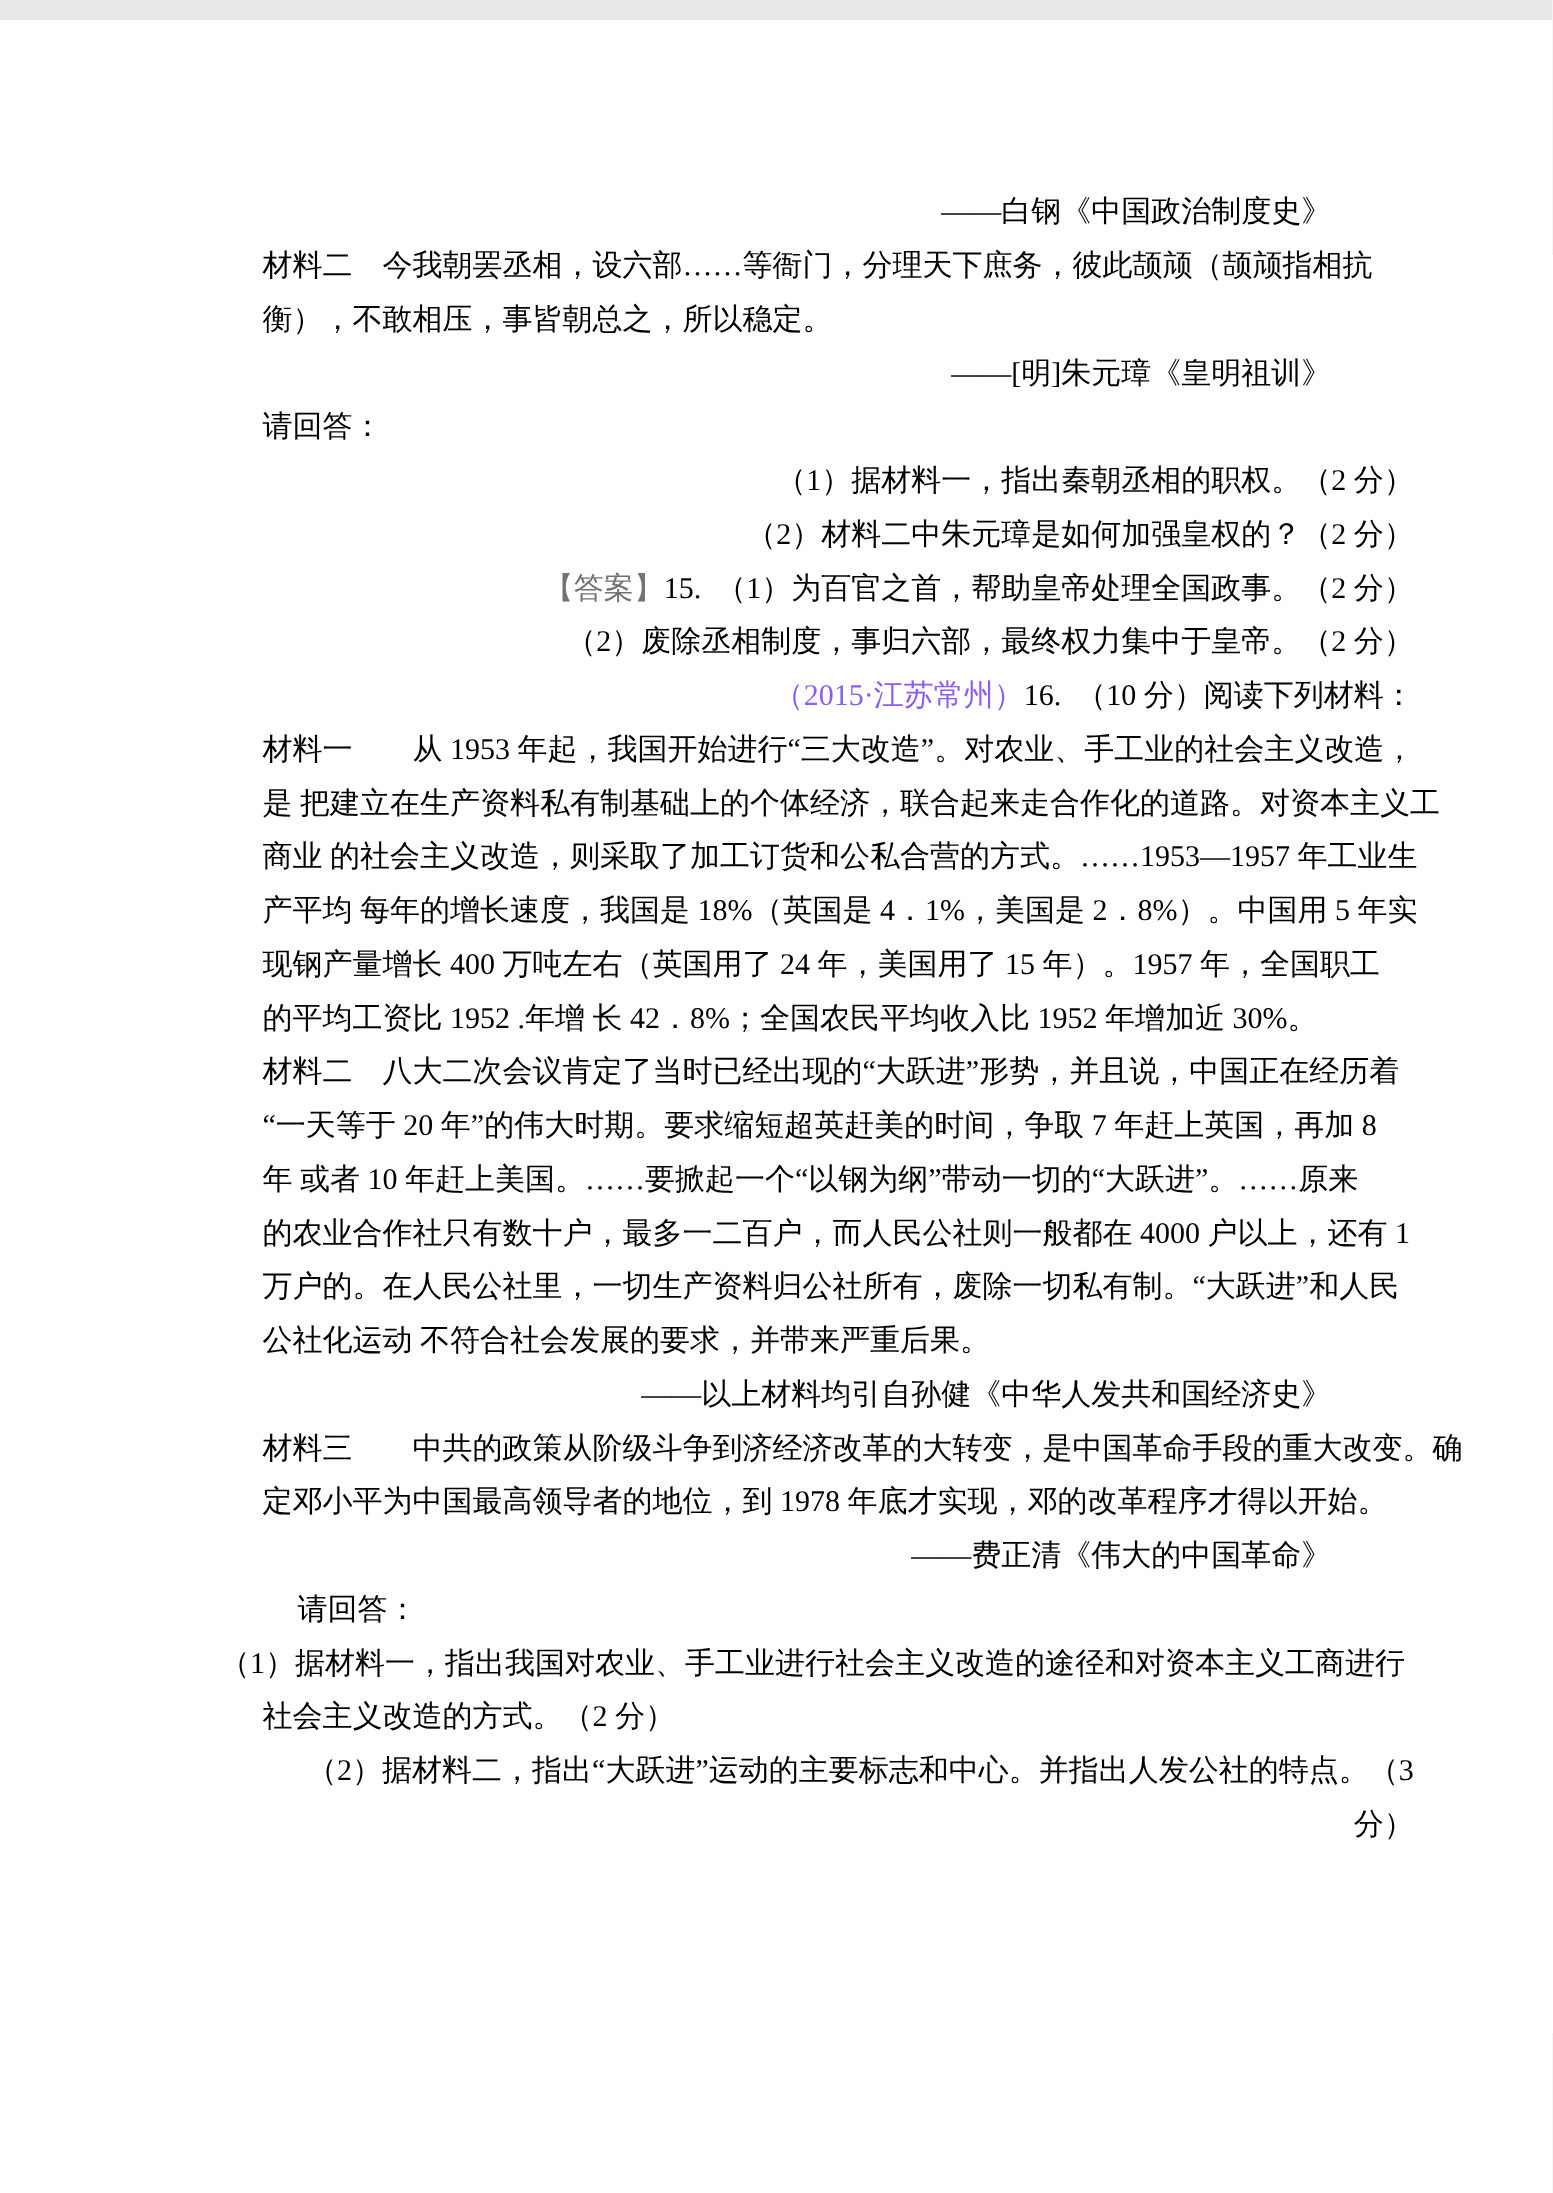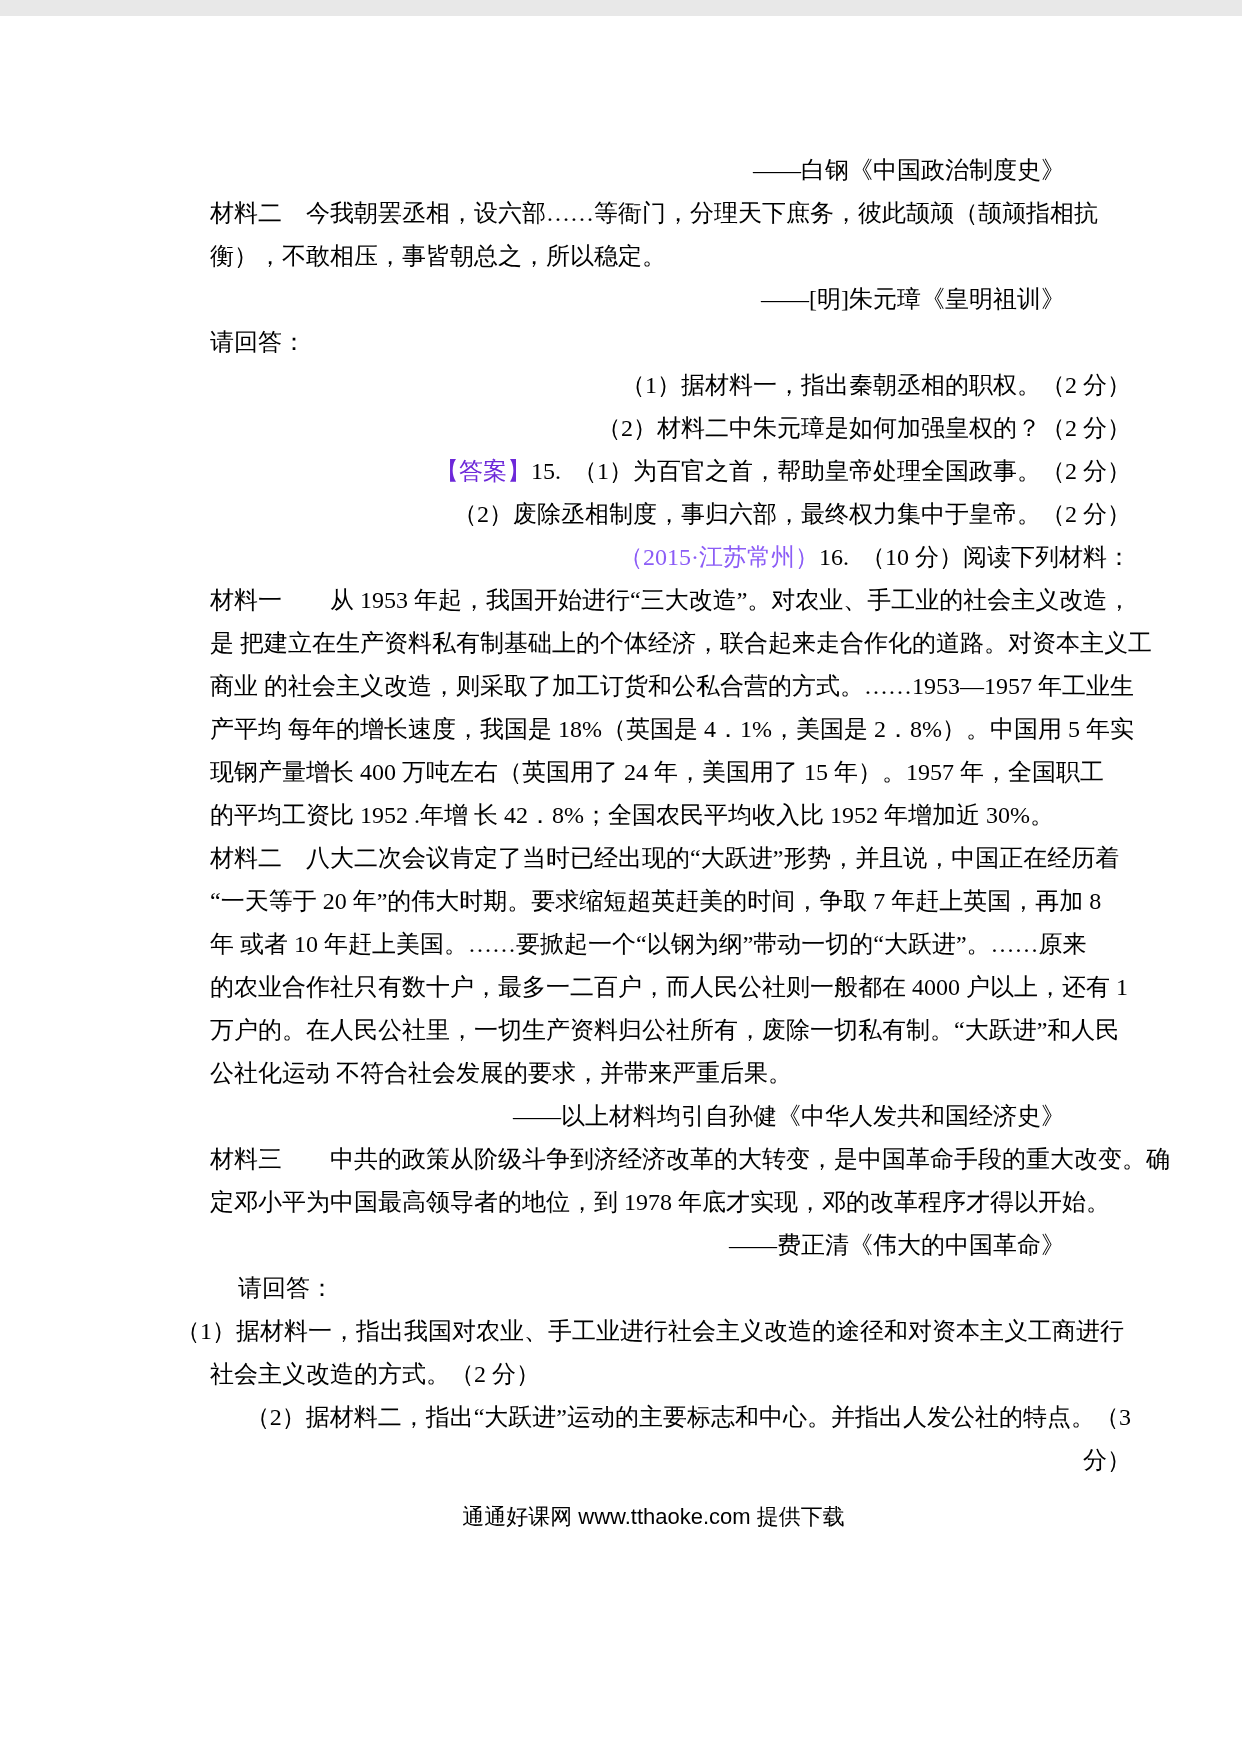--- a/index.html
+++ b/index.html
@@ -48,21 +48,21 @@
     <p class="p-body">材料二　今我朝罢丞相，设六部……等衙门，分理天下庶务，彼此颉颃（颉颃指相抗
 衡），不敢相压，事皆朝总之，所以稳定。</p>
 
     <p class="p-cite">——[明]朱元璋《皇明祖训》</p>
 
     <p class="p-body">请回答：</p>
 
     <p class="p-plain">（1）据材料一，指出秦朝丞相的职权。（2 分）</p>
     <p class="p-plain">（2）材料二中朱元璋是如何加强皇权的？（2 分）</p>
 
-    <p class="p-plain"><span class="red" style="color: #6d28d9;">【答案】</span><span>15.  （1）为百官之首，帮助皇帝处理全国政事。（2 分）</span></p>
+    <p class="p-plain"><span class="red" style="color: #737373;">【答案】</span><span>15.  （1）为百官之首，帮助皇帝处理全国政事。（2 分）</span></p>
 
     <p class="p-plain">（2）废除丞相制度，事归六部，最终权力集中于皇帝。（2 分）</p>
 
 
     <p class="p-plain"><span class="red" style="color: #8b5cf6;">（2015·江苏常州）</span><span>16.  （10 分）阅读下列材料：</span></p>
 
     <p class="p-body">材料一　　从 1953 年起，我国开始进行“三大改造”。对农业、手工业的社会主义改造，
 是 把建立在生产资料私有制基础上的个体经济，联合起来走合作化的道路。对资本主义工
 商业 的社会主义改造，则采取了加工订货和公私合营的方式。……1953—1957 年工业生
 产平均 每年的增长速度，我国是 18%（英国是 4．1%，美国是 2．8%）。中国用 5 年实
@@ -84,16 +84,15 @@
     <p class="p-cite">——费正清《伟大的中国革命》</p>
 
     <p class="p-indent-big">请回答：</p>
 
     <p class="p-hang">（1）据材料一，指出我国对农业、手工业进行社会主义改造的途径和对资本主义工商进行
 社会主义改造的方式。（2 分）</p>
 
     <p class="p-plain">（2）据材料二，指出“大跃进”运动的主要标志和中心。并指出人发公社的特点。（3
 分）</p>
 
-    <div class="footer">通通好课网 www.tthaoke.com 提供下载</div>
 
   </div>
 </div>
 
 </body></html>

